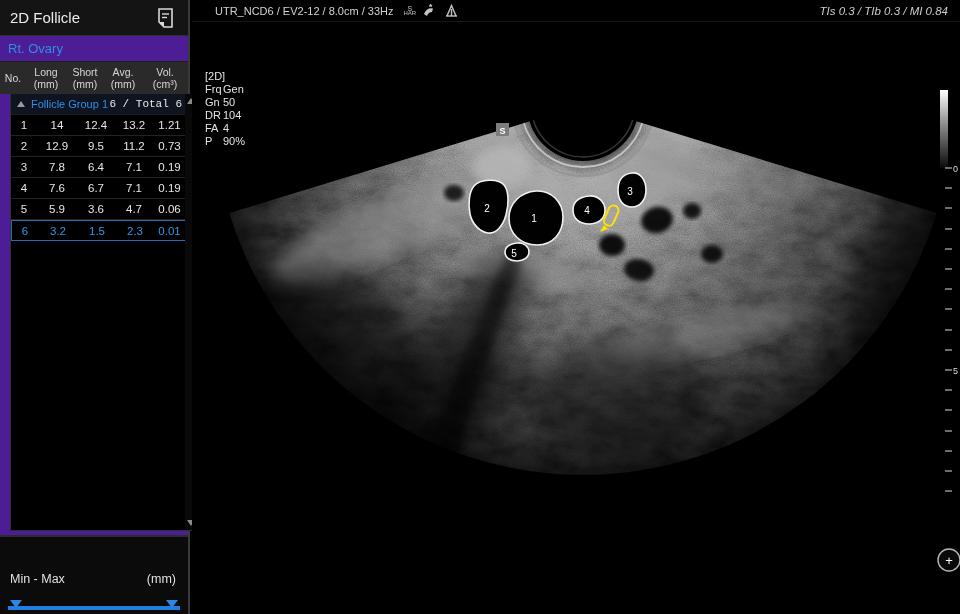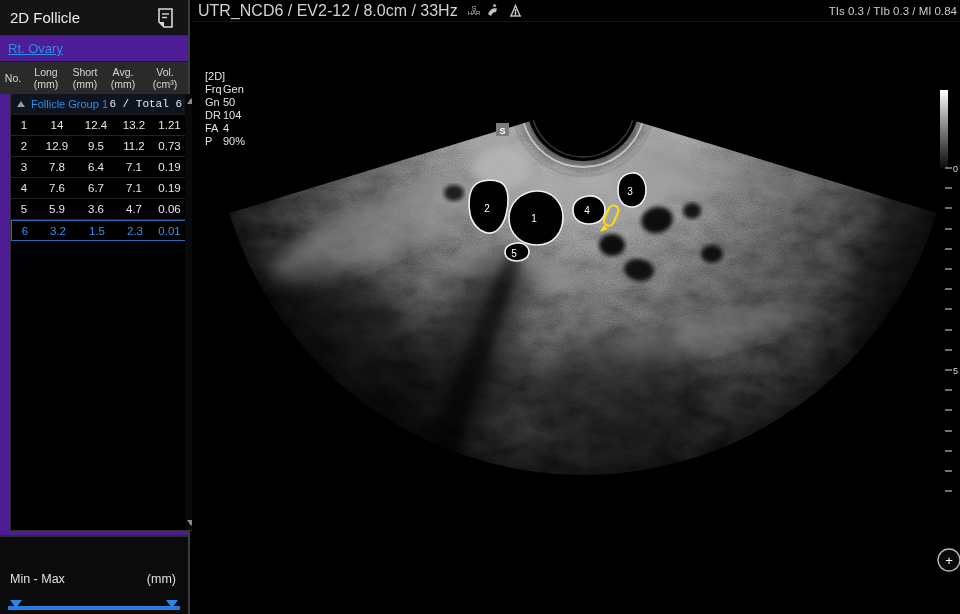--- a/index.html
+++ b/index.html
@@ -8,21 +8,21 @@
   .stage { position:relative; width:960px; height:614px; background:#000; }
 
   
   .left-panel { position:absolute; left:0; top:0; width:190px; height:614px;
     background:#4c1d95; border-right:2px solid #3a3a3a; }
   .panel-title { height:36px; display:flex; align-items:center; justify-content:space-between;
     padding:0 14px 0 10px; background:#141414; border-bottom:1px solid #2e2e2e; }
   .panel-title .t { color:#ececec; font-size:15px; }
   .report-btn { width:17px; height:20px; cursor:pointer; }
   .ovary-label { height:26px; line-height:26px; padding-left:8px; color:#2e8ee8;
-    font-size:13px; border-bottom:1px solid #1c1c1c;text-decoration:underline; }
+    font-size:13px; border-bottom:1px solid #1c1c1c; }
   .thead { display:grid; grid-template-columns:26px 40px 38px 38px 1fr; height:32px;
     background:#2a2a2a; color:#d6d6d6; font-size:10.5px; align-items:center; text-align:center; }
   .thead .h { line-height:12px; }
   .tbody { position:relative; height:437px; border:1px solid #2f2f2f; border-top:none;
     margin:0 0 0 10px; width:187px; background:#000; }
   .grouprow { display:flex; align-items:center; height:21px; background:#0e1420;
     border-bottom:1px solid #1d1d1d; padding:0 14px 0 6px; }
   .tri-up { width:0; height:0; border-left:4px solid transparent; border-right:4px solid transparent;
     border-bottom:6px solid #9a9a9a; margin-right:6px; }
   .grouprow .gl { color:#2e8ee8; font-size:11px; flex:1; }
@@ -51,26 +51,26 @@
 
   
   .main { position:absolute; left:192px; top:0; width:768px; height:614px; background:#000; }
   .toprow1 { position:relative; height:36px; border-bottom:1px solid #242424; }
   .brand { position:absolute; left:13px; top:10px; color:#f5f5f5; font-size:15px;
     font-weight:bold; letter-spacing:2px; }
   .datetime { position:absolute; right:8px; top:3px; text-align:right; color:#e2e2e2;
     font-size:12.5px; line-height:16px; }
   .toprow2 { position:relative; height:22px; display:flex; align-items:center;
     border-bottom:1px solid #161616; }
-  .probe-info { margin-left:6px; color:#d2d2d2; font-size:16px; }
+  .probe-info { margin-left:23px; color:#d2d2d2; font-size:11px; }
   .status-icons { display:flex; align-items:center; gap:7px; margin-left:10px; }
   .har { display:flex; flex-direction:column; align-items:center; line-height:5px;
     color:#c0c0c0; }
   .har .s1 { font-size:7px; } .har .s2 { font-size:6px; }
-  .indices { position:absolute; right:3px; color:#cccccc; font-size:11.5px; }
+  .indices { position:absolute; right:12px; color:#cccccc; font-size:11.5px;font-style:italic; }
   .params { position:absolute; left:13px; top:70px; color:#e3e3e3; font-size:11px;
     line-height:13px; }
   .params .pr { display:flex; } .params .pl { width:18px; }
   .us-wrap { position:absolute; left:0; top:58px; width:768px; height:556px; }
 </style>
 </head>
 <body>
 
 <div class="stage">
 

